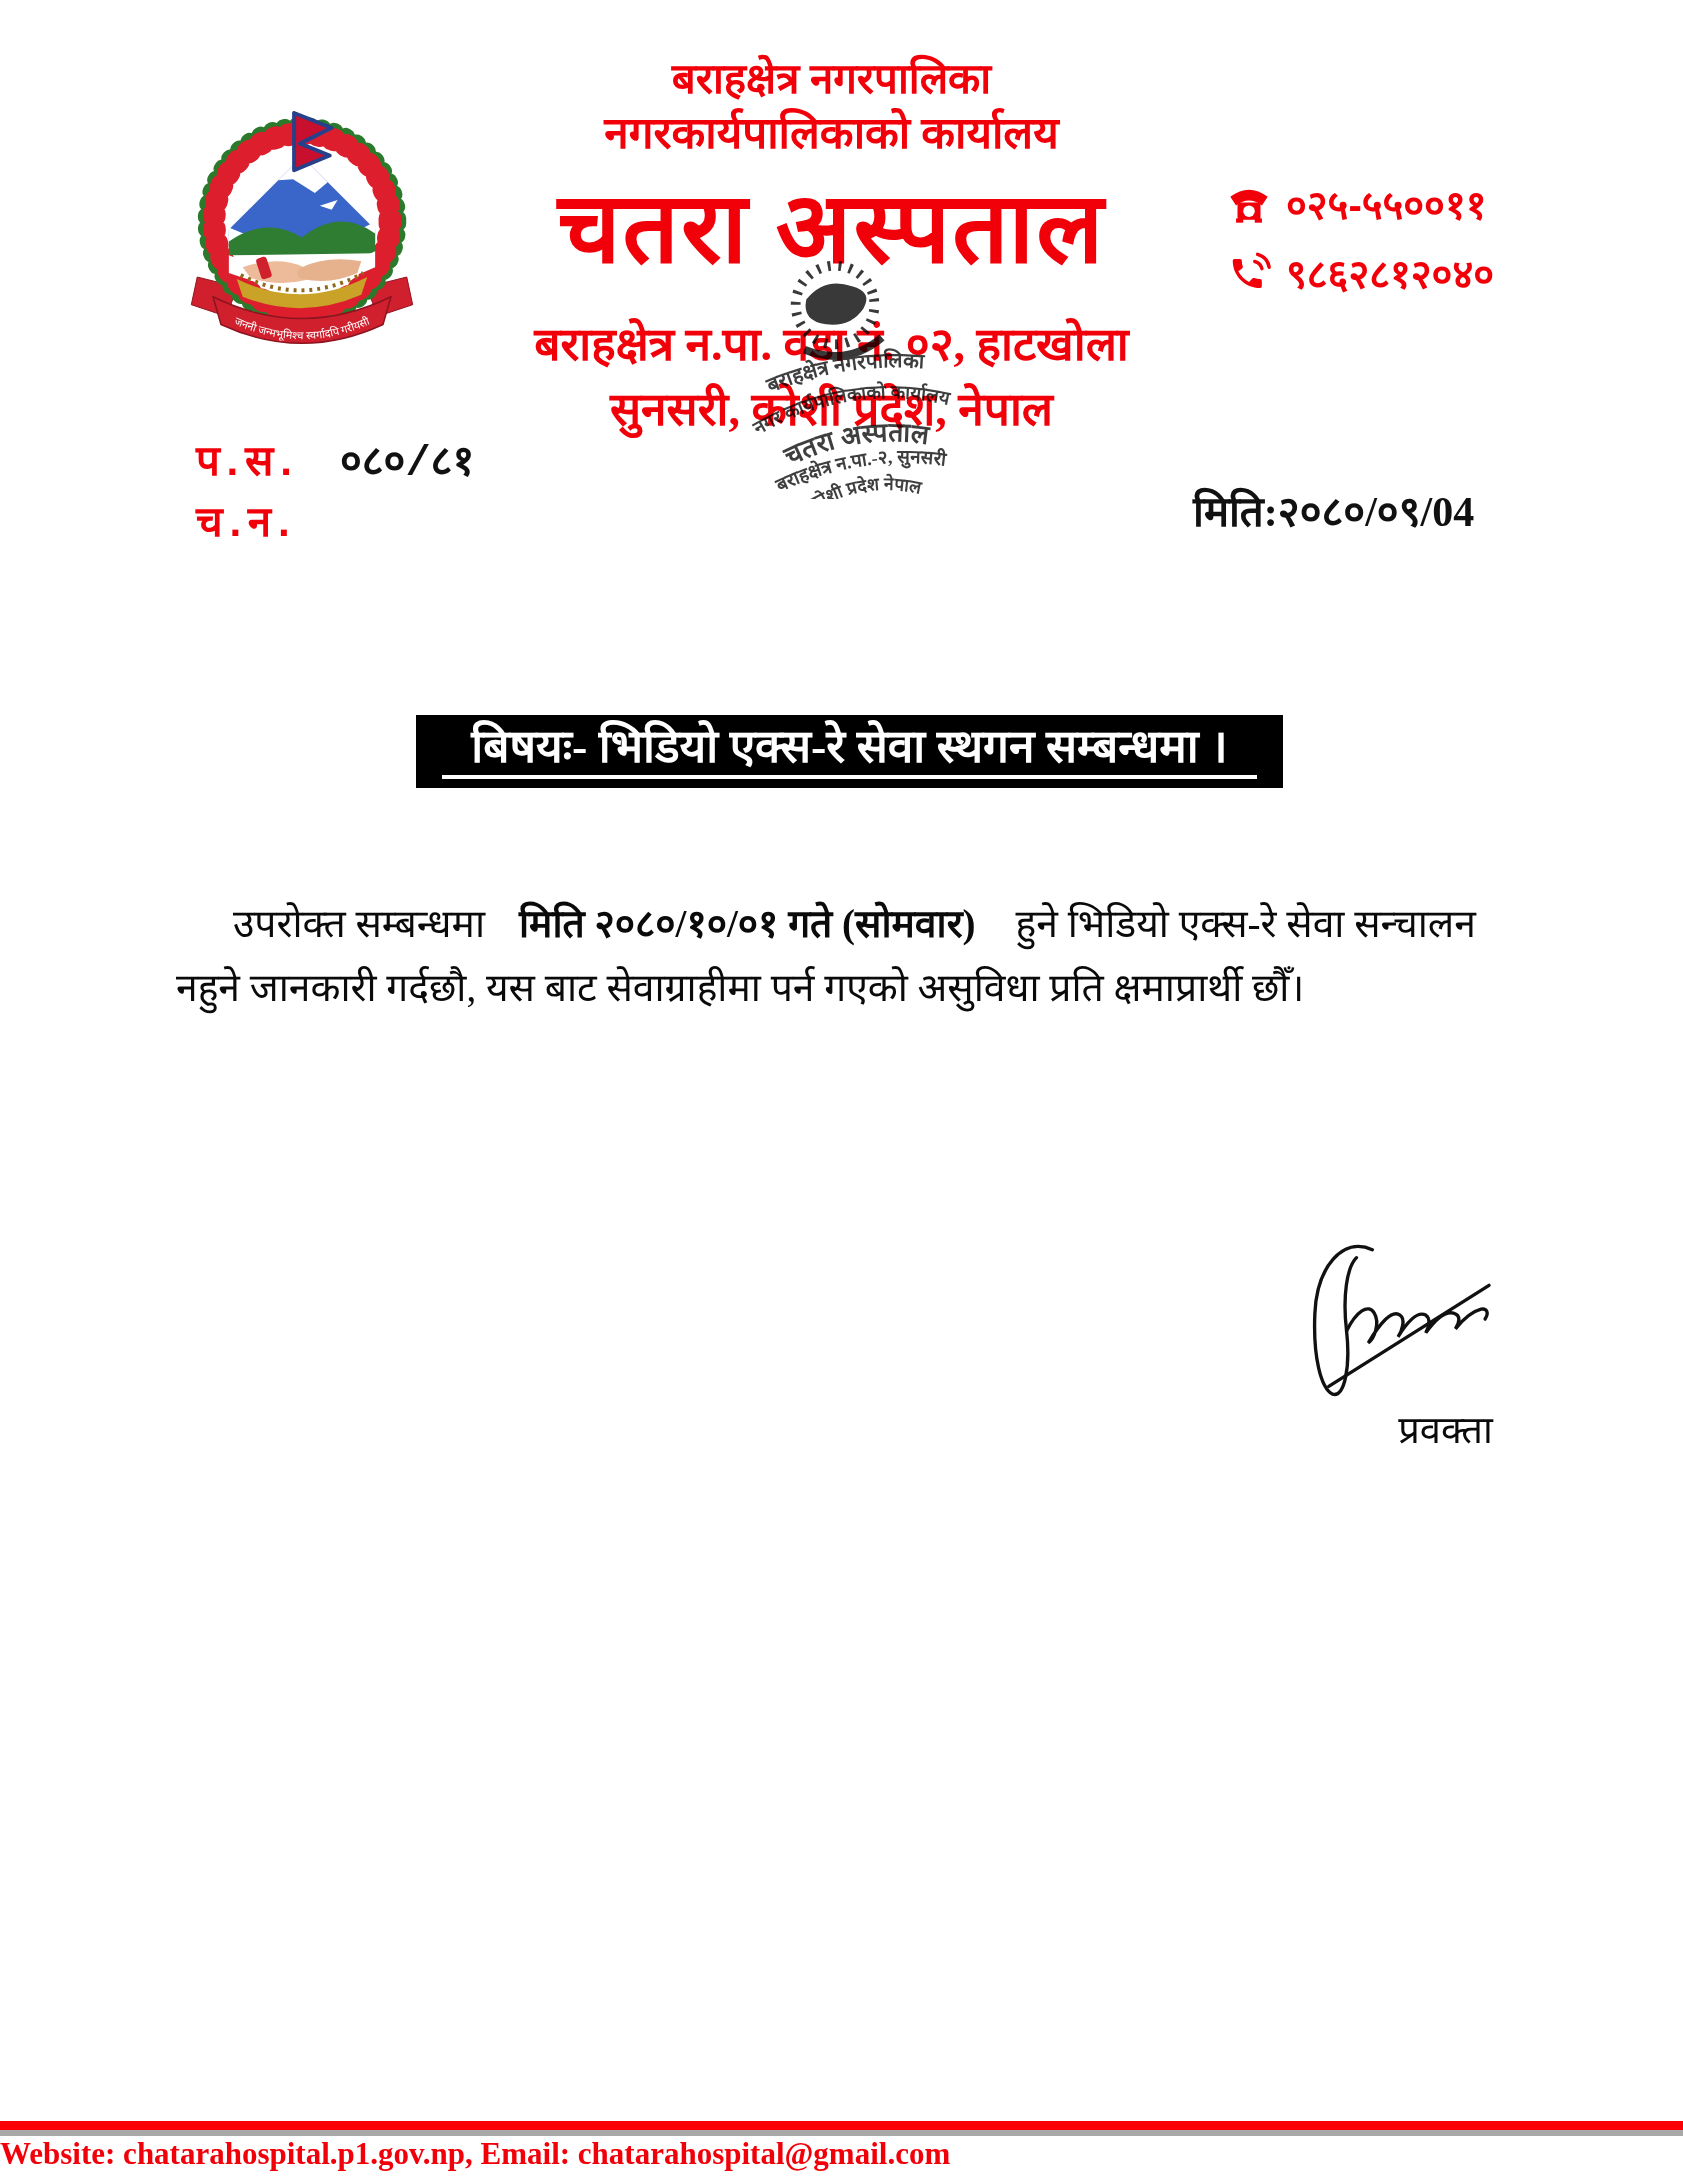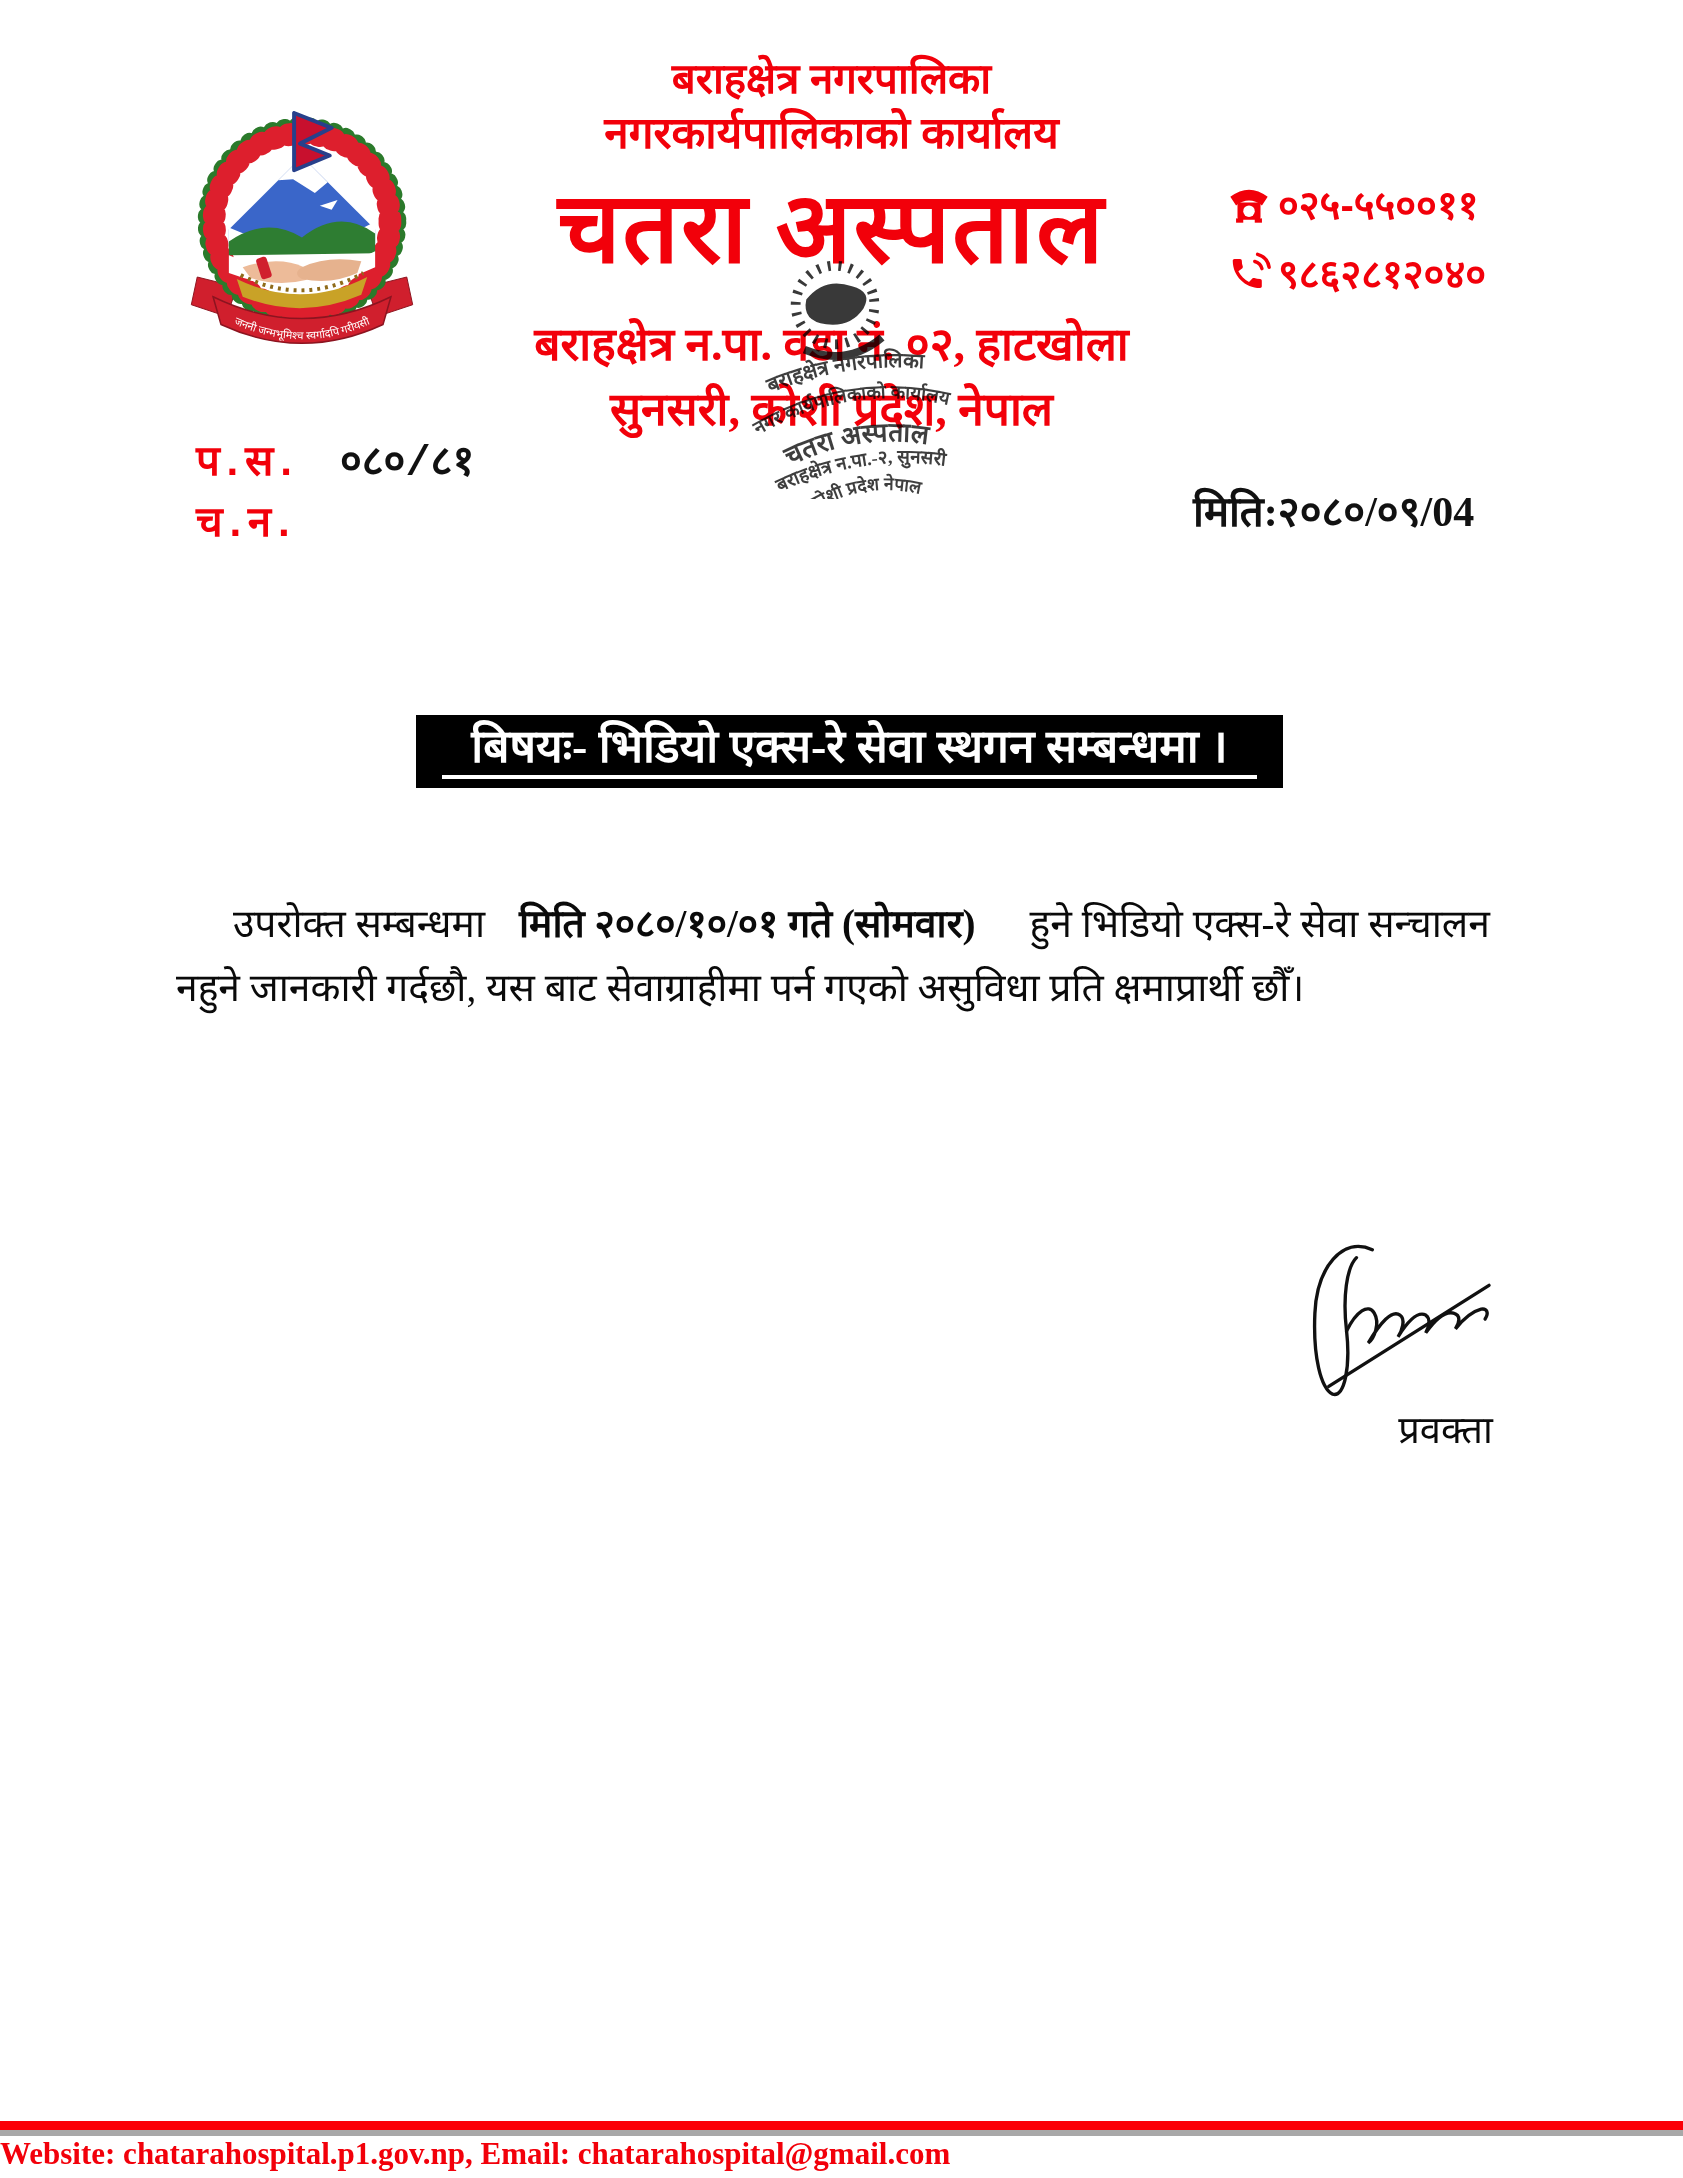--- a/index.html
+++ b/index.html
@@ -16,21 +16,21 @@
 
   .muni-line{top:48px;font-size:42px;font-weight:bold;}
   .office-line{top:101px;font-size:44px;font-weight:bold;}
   .hospital-line{top:156px;font-size:99px;font-weight:bold;letter-spacing:2px;}
   .addr1-line{top:311px;font-size:46px;font-weight:bold;}
   .addr2-line{top:376px;font-size:46px;font-weight:bold;}
 
   .emblem{position:absolute;left:183px;top:111px;width:238px;height:252px;}
 
   .phones{position:absolute;left:1226px;top:176px;display:flex;flex-direction:column;gap:14px;}
-  .phone-row{display:flex;align-items:center;gap:6px;color:#f2000a;font-weight:bold;font-size:40px;font-family:"Liberation Sans","DejaVu Sans",sans-serif;}
+  .phone-row{display:flex;align-items:center;gap:14px;color:#f2000a;font-weight:bold;font-size:40px;font-family:"Liberation Sans","DejaVu Sans",sans-serif;}
   .phone-row svg{width:46px;height:46px;}
 
   .stamp{position:absolute;left:691px;top:253px;width:309px;height:246px;opacity:.85;mix-blend-mode:multiply;}
 
   .ref-block{position:absolute;left:196px;top:434px;font-size:42px;font-weight:bold;line-height:61px;}
   .ref-row{white-space:nowrap;font-family:Liberation Mono, monospace;}
   .ref-value{color:#111;margin-left:16px;}
   .date-line{position:absolute;left:1193px;top:481px;font-size:42px;font-weight:bold;color:#111;white-space:nowrap;}
 
   .subject-box{
@@ -39,21 +39,21 @@
   }
   .subject-text{font-size:46px;font-weight:bold;line-height:63px;white-space:nowrap;}
   .subject-underline{position:absolute;left:26px;right:26px;bottom:9px;height:4px;background:#fff;}
 
   .body-para{
     position:absolute;left:176px;top:853px;width:1332px;
     font-size:39px;line-height:64px;color:#0a0a0a;
     text-indent:57px;text-align:left;
   }
   .body-highlight{font-weight:bold;margin:0 34px;}
-  .body-rest{margin-left:20px;}
+  .body-rest{margin-left:6px;}
 
   .signature{position:absolute;left:1295px;top:1228px;width:208px;height:188px;}
   .signer-title{position:absolute;left:1376px;top:1402px;width:139px;text-align:center;font-size:38px;color:#0a0a0a;}
 
   .footer-line-red{position:absolute;left:0;top:2121px;width:1683px;height:9px;background:#fb0007;}
   .footer-line-gray{position:absolute;left:0;top:2130px;width:1683px;height:6px;background:#a8a8a8;}
   .footer-text{position:absolute;left:0;top:2136px;width:1683px;
     font-size:31px;font-weight:bold;color:#f2000a;font-family:"Liberation Serif","DejaVu Serif",serif;}
 
   .stamp text{font-family:"Liberation Serif","DejaVu Serif",serif;fill:#1c1c1c;font-weight:bold;}

